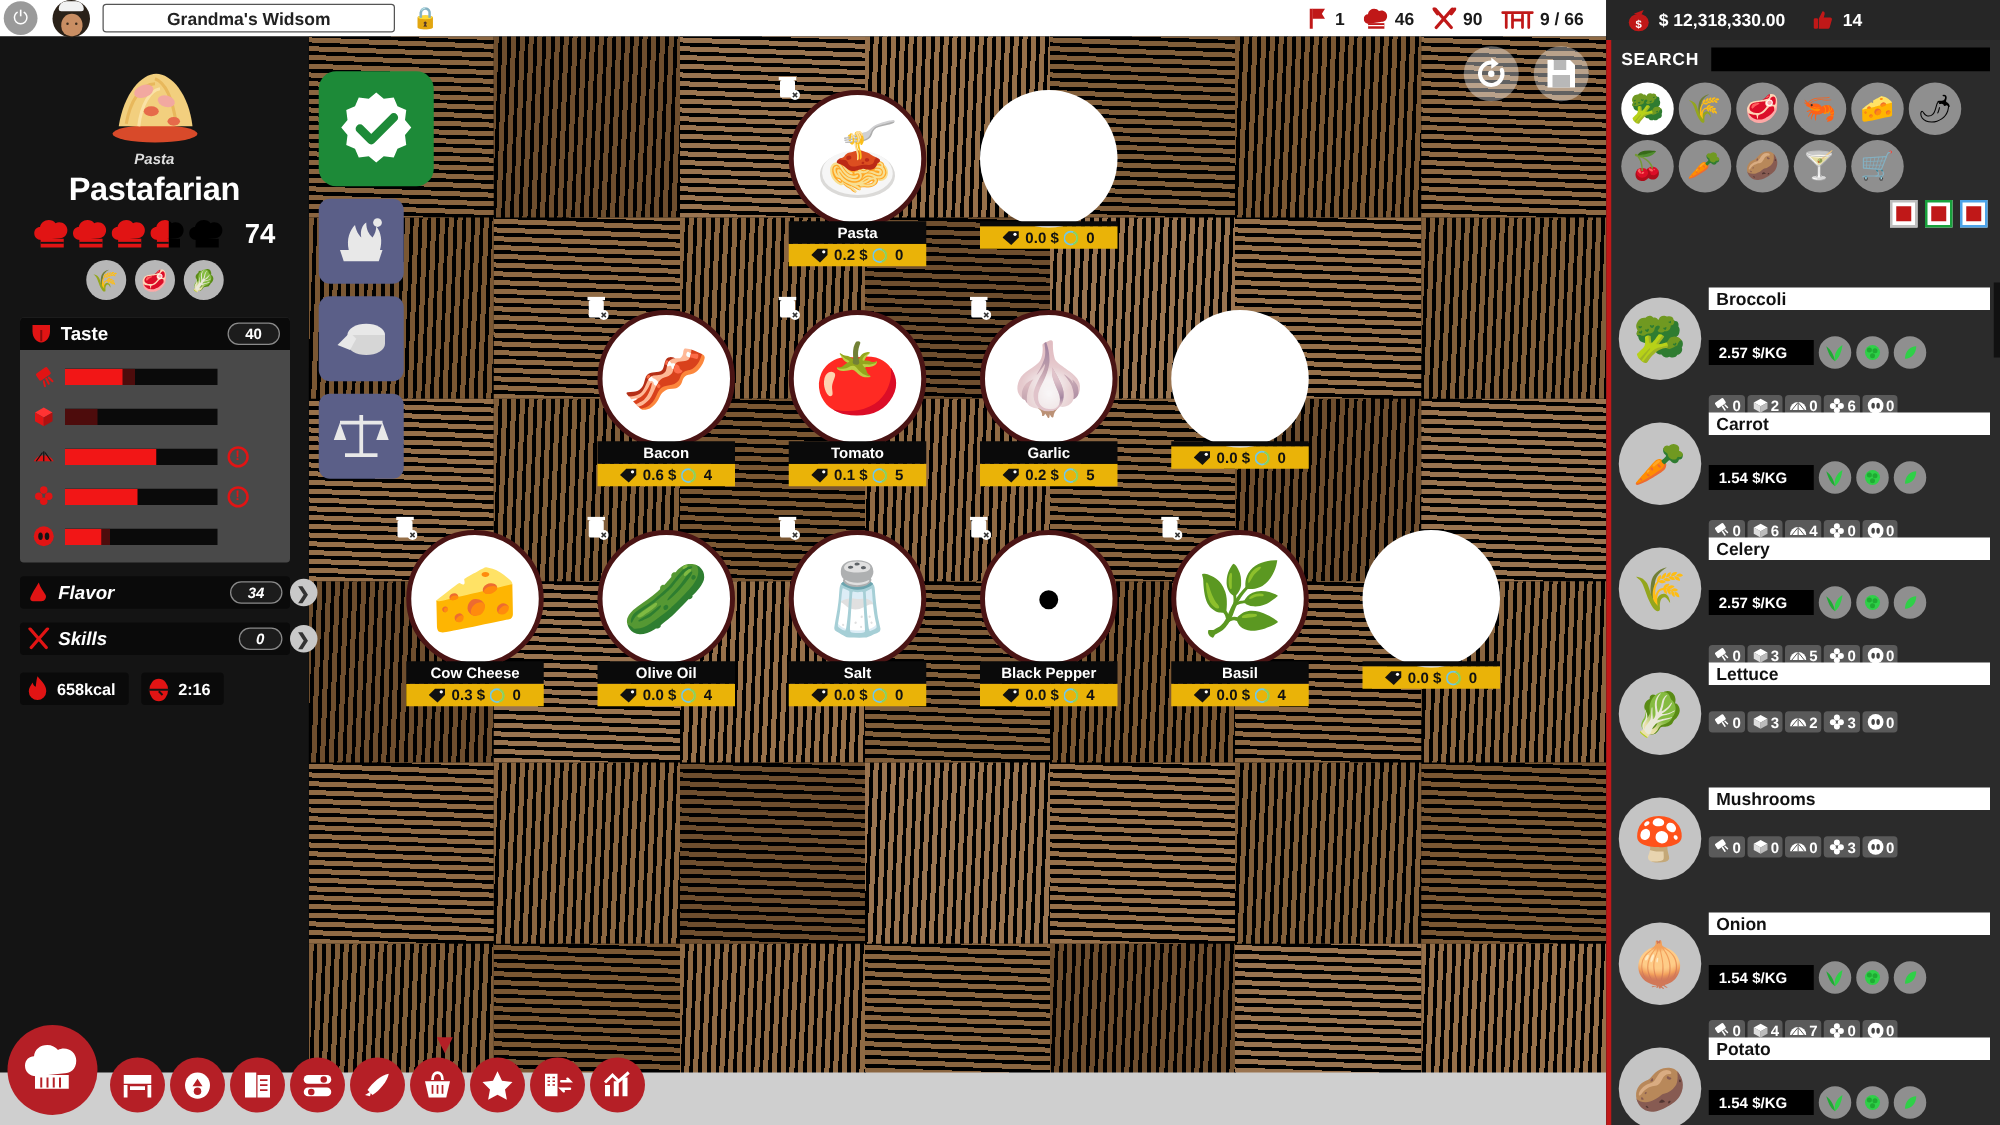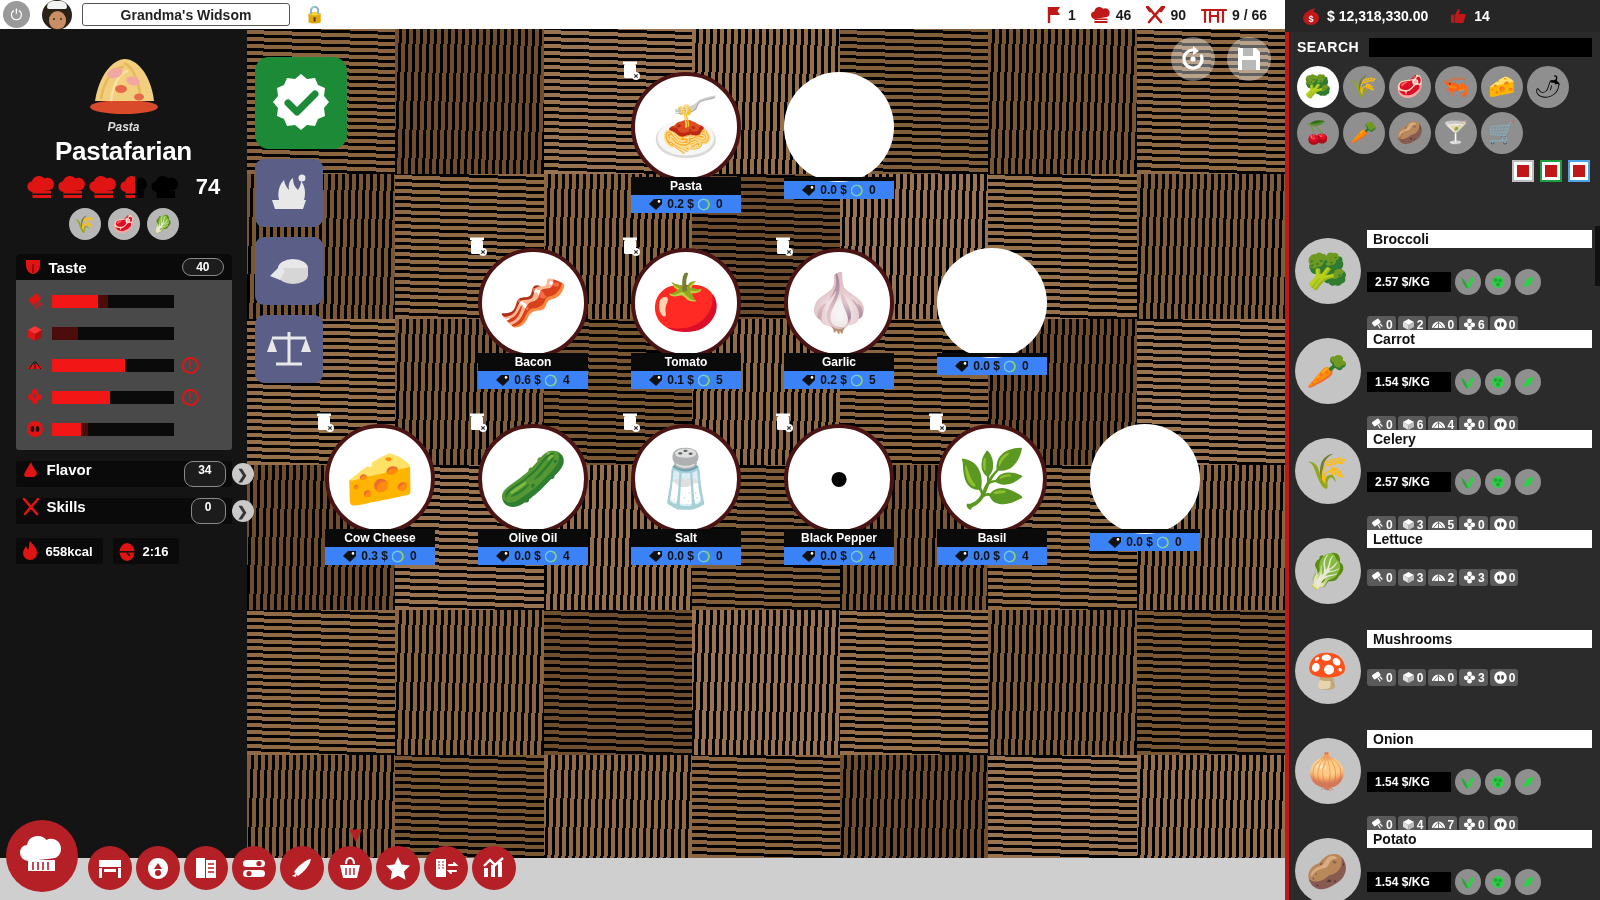--- a/index.html
+++ b/index.html
@@ -15,21 +15,21 @@
   .avatar { width:30px; height:30px; margin-left:12px; border-radius:50%;
             background:#2a2118; position:relative; overflow:hidden;
             display:flex; align-items:flex-end; justify-content:center; }
   .avatar .hat { position:absolute; top:1px; left:5px; width:20px; height:8px;
                  background:#f2f2f2; border-radius:6px 6px 2px 2px; }
   .avatar .face { width:17px; height:18px; background:#c98e63; border-radius:50% 50% 45% 45%;
                   margin-bottom:1px; position:relative; }
   .avatar .face::before, .avatar .face::after { content:''; position:absolute; top:7px;
       width:2px; height:2px; border-radius:50%; background:#3a2a1c; }
   .avatar .face::before { left:4px; } .avatar .face::after { right:4px; }
-  .title-box { margin-left:10px; width:208px; height:23px; border:1px solid #555;
+  .title-box { margin-left:10px; width:234px; height:23px; border:1px solid #555;
                border-radius:3px; background:#fff; display:flex; align-items:center;
                justify-content:center; font-weight:bold; font-size:14px; color:#222; }
   .lock-icon { margin-left:14px; color:#1a1a1a; font-size:17px; }
   .stats-group { margin-left:auto; margin-right:18px; display:flex;
                  align-items:center; gap:15px; font-size:14px; color:#1a1a1a;
                  font-weight:bold; }
   .stat-item { display:flex; align-items:center; gap:5px; }
   .stat-item svg { display:block; }
 
   
@@ -69,22 +69,22 @@
              align-items:center; justify-content:center; }
   .bar-track { width:122px; height:13px; background:#0a0a0a; margin-left:6px;
                position:relative; overflow:hidden; }
   .bar-fill { position:absolute; left:0; top:0; height:100%; background:#f21616; }
   .bar-fill.dark { background:#4d0c0c; }
   .warn { width:17px; height:17px; margin-left:8px; border:2px solid #e11414;
           border-radius:50%; color:#e11414; font-size:11px; font-weight:bold;
           display:flex; align-items:center; justify-content:center; line-height:1; }
 
   .row-bar { width:216px; height:26px; margin:11px auto 0; background:#0a0a0a;
-             border-radius:3px; display:flex; padding:0 6px;
-             position:relative; }
+             border-radius:3px; display:flex; align-items:center; padding:0 6px;
+             position:relative;font-style:italic; }
   .row-bar .rb-name { color:#fff; font-weight:bold; font-size:15px; margin-left:7px; }
   .chev { position:absolute; right:-22px; top:2px; width:22px; height:22px;
           border-radius:50%; background:#c9c9c9; display:flex;
           align-items:center; justify-content:center; color:#333; font-size:13px;
           font-weight:bold; }
   .row-wrap { position:relative; width:216px; margin:0 auto; }
 
   .info-row { display:flex; gap:10px; width:216px; margin:14px auto 0;
               align-items:center; }
   .info-chip { background:#0a0a0a; height:26px; border-radius:3px;
@@ -113,21 +113,21 @@
 
   .card { position:absolute; width:110px; z-index:15; }
   .card .trash { position:absolute; left:-9px; top:-12px; width:18px; height:20px; z-index:3; }
   .plate { width:110px; height:110px; border-radius:50%; background:#fff;
            border:4px solid #4a1414; display:flex; align-items:center;
            justify-content:center; overflow:hidden; position:relative; }
   .plate.empty { border:none; }
   .plate .emj { font-size:56px; line-height:1; }
   .namebar { background:#0a0a0a; color:#fff; font-size:12px; font-weight:bold;
              text-align:center; padding:2px 0; margin-top:-5px; position:relative; z-index:2; }
-  .pricebar { background:#3b82f6; color:#111; font-size:12px; font-weight:bold;
+  .pricebar { background:#eab308; color:#111; font-size:12px; font-weight:bold;
               display:flex; align-items:center; justify-content:center; gap:4px;
               padding:2px 0; }
   .pricebar .wmark { display:inline-block; width:14px; height:13px; }
 
   
   #bottombar { position:absolute; left:0; bottom:0; width:1285px; height:42px;
                background:#cfcfcf; z-index:35; display:flex; align-items:flex-end;
                padding-left:6px; gap:4px; }
   .bt { width:44px; height:44px; border-radius:50%; background:#b51f26;
         display:flex; align-items:center; justify-content:center;

